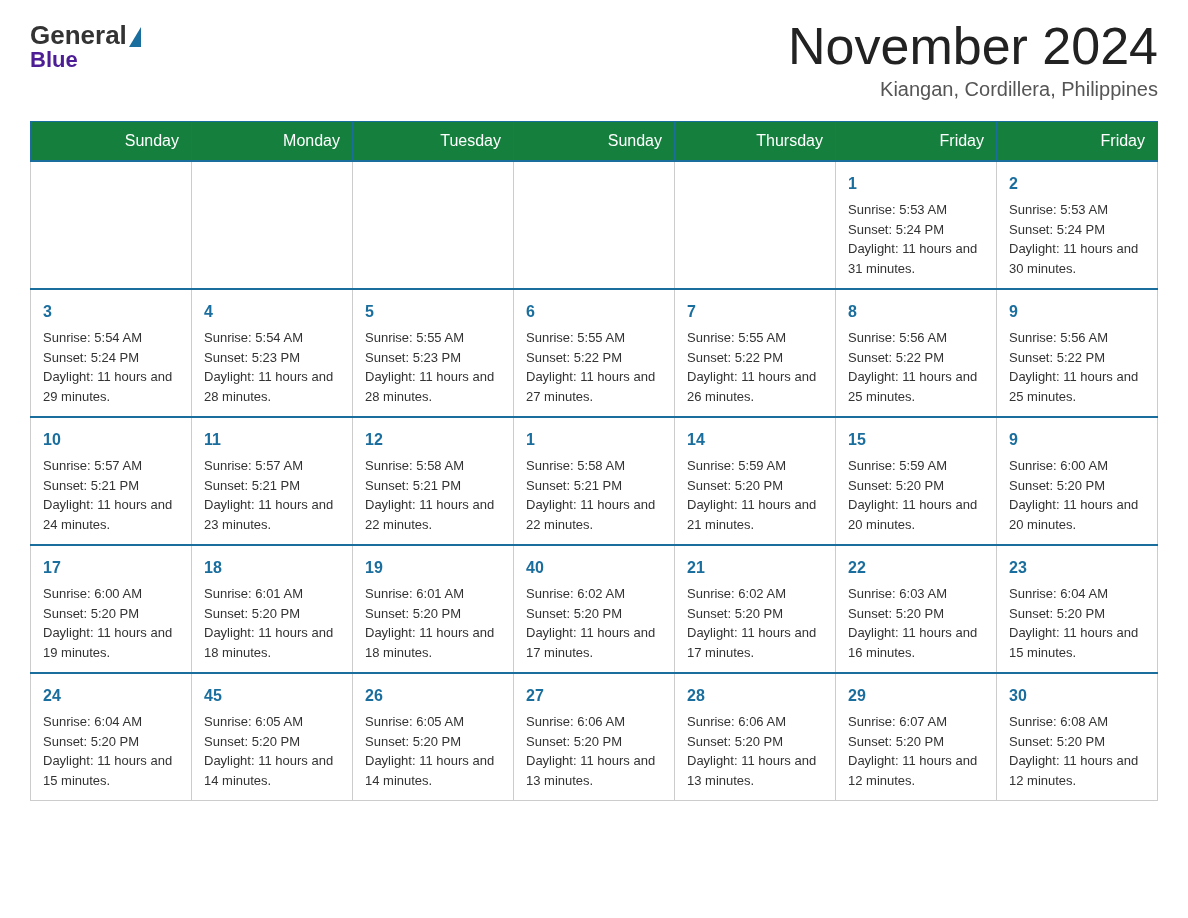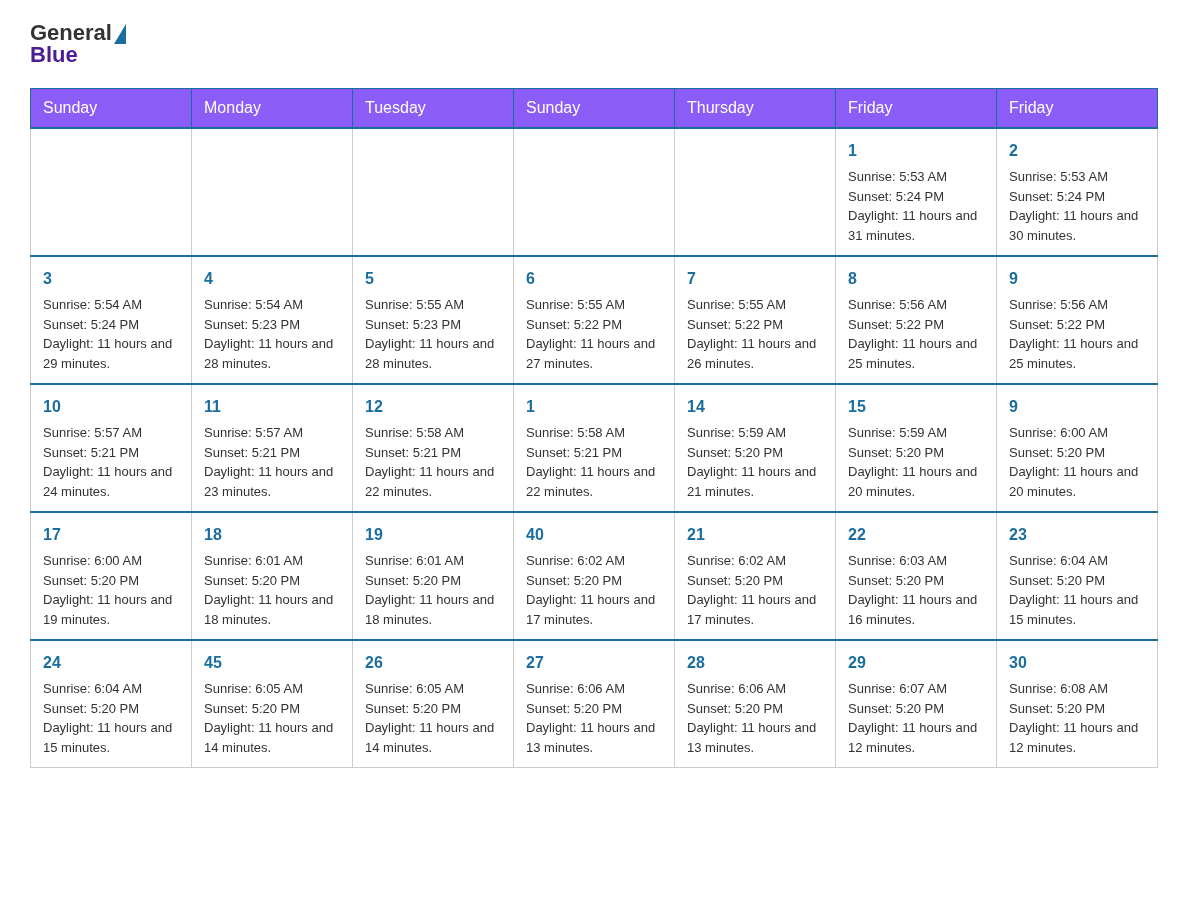--- a/index.html
+++ b/index.html
@@ -20,21 +20,21 @@
     .logo {
       display: flex;
       flex-direction: column;
       align-items: flex-start;
     }
     .logo-top {
       display: flex;
       align-items: center;
     }
     .logo-general {
-      font-size: 22px;
+      font-size: 26px;
       font-weight: bold;
       color: #333;
     }
     .logo-triangle {
       width: 0;
       height: 0;
       border-left: 12px solid transparent;
       border-bottom: 20px solid #1a6e9e;
       margin-left: 2px;
       margin-top: 2px;
@@ -58,26 +58,26 @@
       font-size: 20px;
       color: #555;
       margin-top: 6px;
     }
     .calendar {
       width: 100%;
       border-collapse: collapse;
       border: 1px solid #ccc;
     }
     .calendar th {
-      background-color: #8b5cf6;
+      background-color: #15803d;
       color: #fff;
       padding: 10px 12px;
       font-size: 16px;
       font-weight: normal;
-      text-align: left;
+      text-align: right;
       border: 1px solid #1a6e9e;
     }
     .calendar td {
       vertical-align: top;
       padding: 10px 12px;
       border: 1px solid #ccc;
       width: 14.28%;
       min-height: 100px;
       font-size: 13.5px;
       line-height: 1.5;
@@ -105,20 +105,24 @@
 </head>
 <body>
 
 <div class="header">
   <div class="logo">
     <div class="logo-top">
       <span class="logo-general">General</span>
       <div class="logo-triangle"></div>
     </div>
     <span class="logo-underline">Blue</span>
+  </div>
+  <div class="title-section">
+    <div class="month-title">November 2024</div>
+    <div class="location">Kiangan, Cordillera, Philippines</div>
   </div>
 </div>
 
 <table class="calendar">
   <thead>
     <tr>
       <th>Sunday</th>
       <th>Monday</th>
       <th>Tuesday</th>
       <th>Sunday</th>

